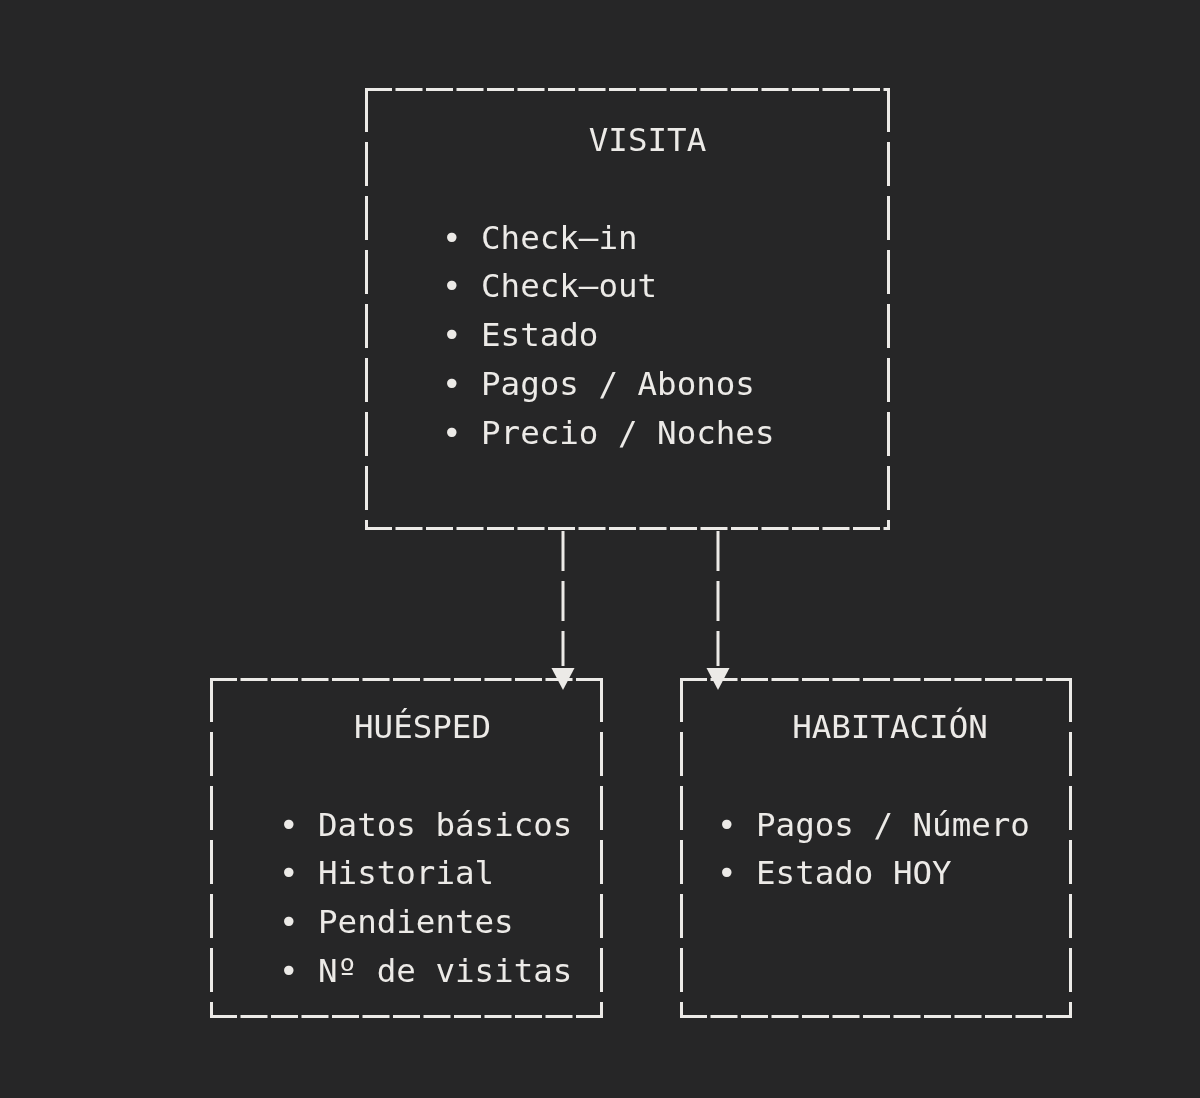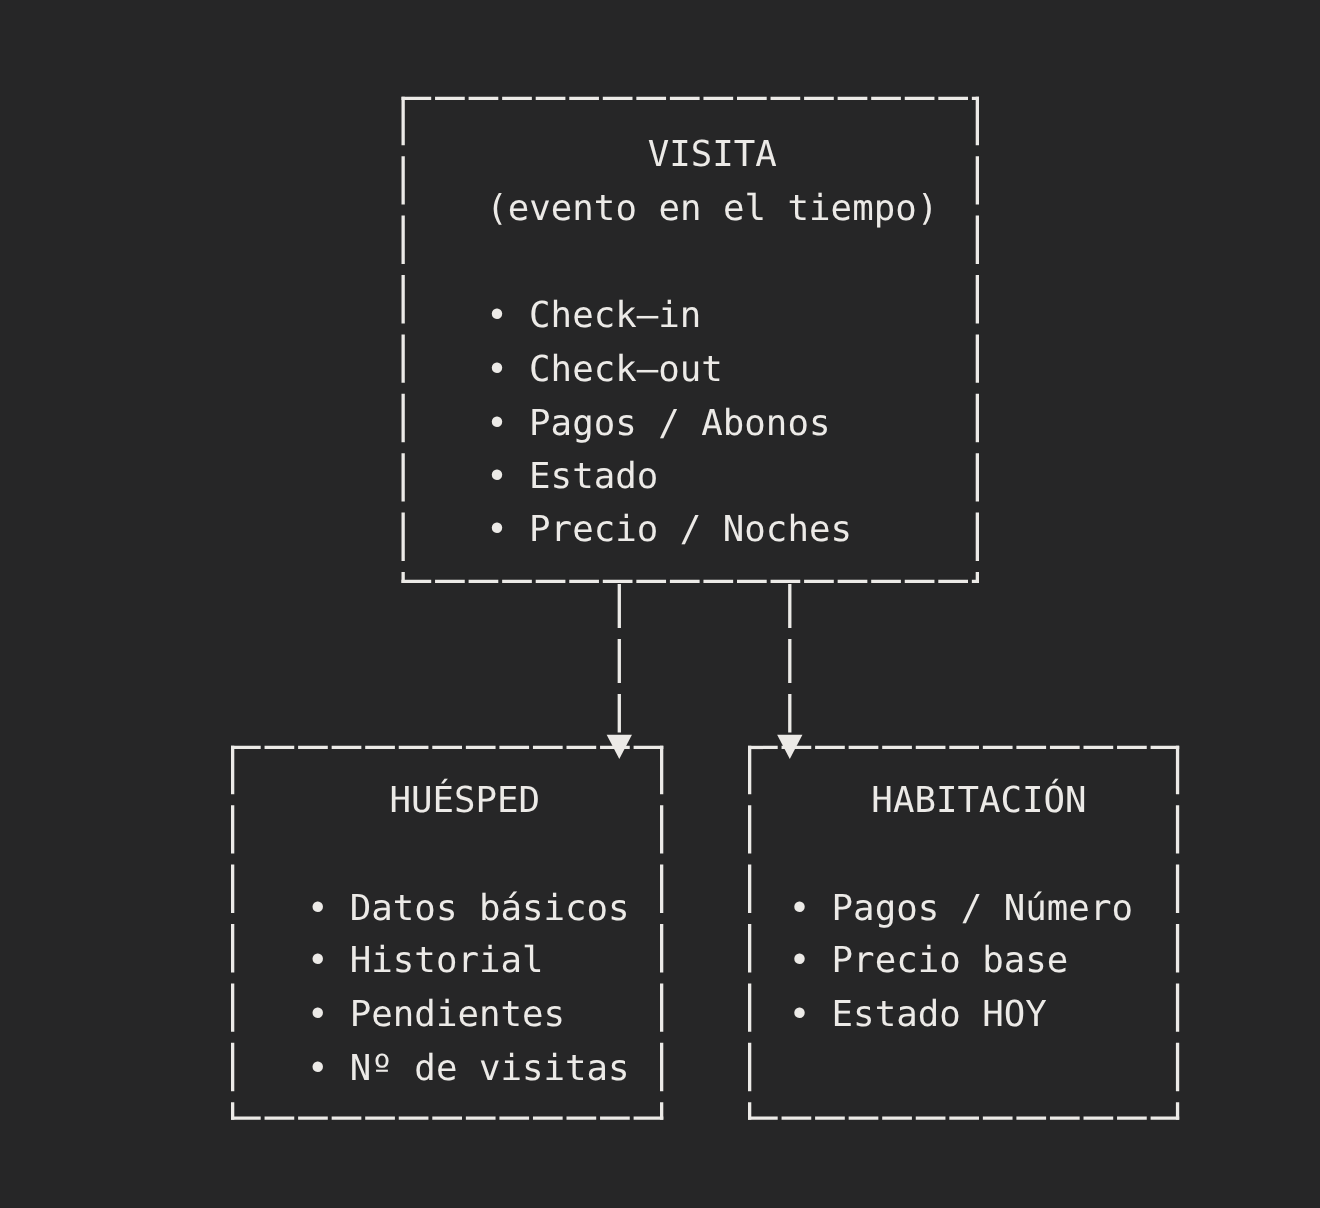--- a/index.html
+++ b/index.html
@@ -60,39 +60,37 @@
     <line class="edge edge-v" x1="1070.5" y1="678" x2="1070.5" y2="1018"></line>
 
     <line class="edge edge-conn" x1="563" y1="531" x2="563" y2="666"></line>
     <line class="edge edge-conn" x1="718" y1="531" x2="718" y2="666"></line>
     <polygon class="arrowhead" points="551.5,668 574.5,668 563,690"></polygon>
     <polygon class="arrowhead" points="706.5,668 729.5,668 718,690"></polygon>
   </svg>
 
   <div class="box box-visita">
     <div class="line centered">VISITA</div>
-    <div class="line centered">(evento en el tiempo)</div>
     <div class="spacer"></div>
     <div class="line row-indent-lg"><span class="bullet">•</span><span>Check—in</span></div>
     <div class="line row-indent-lg"><span class="bullet">•</span><span>Check—out</span></div>
+    <div class="line row-indent-lg"><span class="bullet">•</span><span>Estado</span></div>
     <div class="line row-indent-lg"><span class="bullet">•</span><span>Pagos / Abonos</span></div>
-    <div class="line row-indent-lg"><span class="bullet">•</span><span>Estado</span></div>
     <div class="line row-indent-lg"><span class="bullet">•</span><span>Precio / Noches</span></div>
   </div>
 
   <div class="box box-huesped">
     <div class="line centered">HUÉSPED</div>
     <div class="spacer"></div>
     <div class="line row-indent-sm"><span class="bullet">•</span><span>Datos básicos</span></div>
     <div class="line row-indent-sm"><span class="bullet">•</span><span>Historial</span></div>
     <div class="line row-indent-sm"><span class="bullet">•</span><span>Pendientes</span></div>
     <div class="line row-indent-sm"><span class="bullet">•</span><span>Nº de visitas</span></div>
   </div>
 
   <div class="box box-habitacion">
     <div class="line centered">HABITACIÓN</div>
     <div class="spacer"></div>
     <div class="line row-indent-sm"><span class="bullet">•</span><span>Pagos / Número</span></div>
-    <div class="line row-indent-sm"><span class="bullet">•</span><span>Precio base</span></div>
     <div class="line row-indent-sm"><span class="bullet">•</span><span>Estado HOY</span></div>
   </div>
 
 </div>
 
 </body></html>

